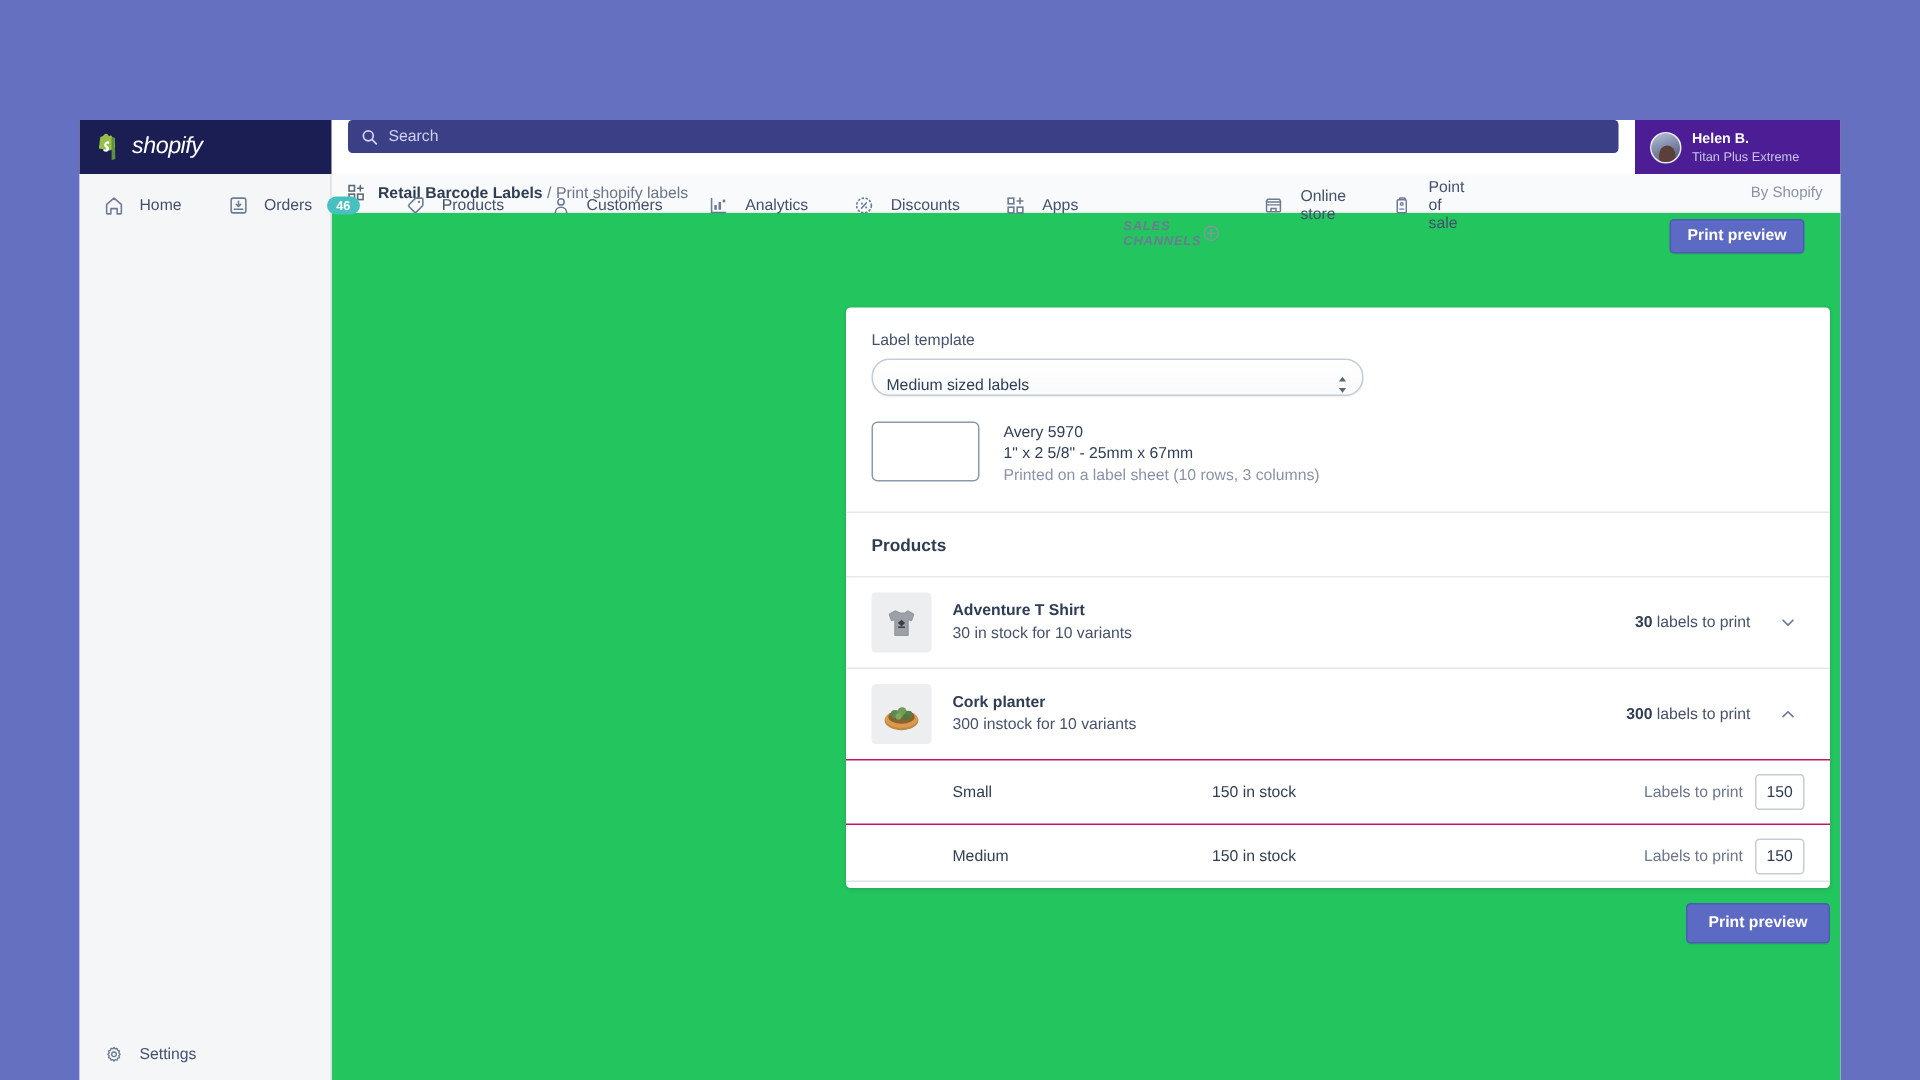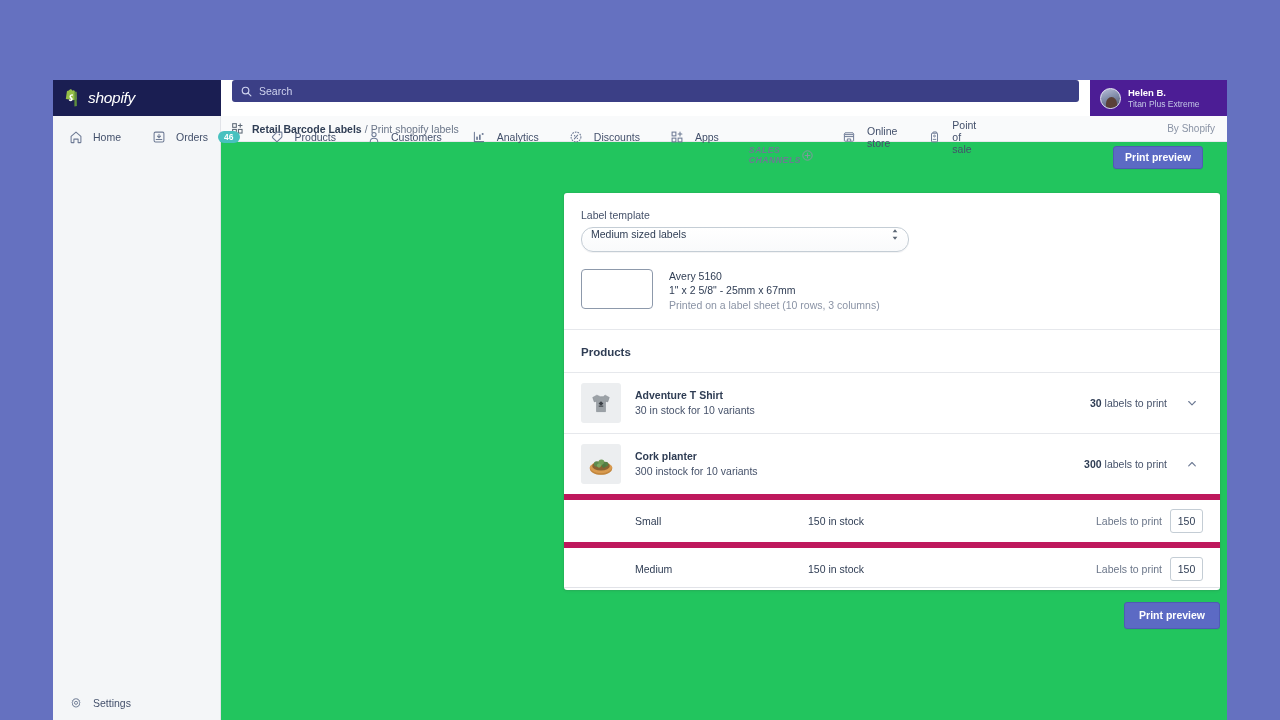--- a/index.html
+++ b/index.html
@@ -152,35 +152,35 @@
     padding: 4px 11px 5px;
     cursor: pointer;
     font-family: "Liberation Sans", sans-serif;
     box-shadow: 0 1px 0 rgba(22,29,37,0.05);
   }
 
   .scroll-area { flex: 1; overflow: hidden; position: relative; }
 
   .card {
     position: absolute;
-    left: 343px; top: 20px;
+    left: 343px; top: 32px;
     width: 656px;
     background: #fff;
     border-radius: 3px;
     box-shadow: 0 0 0 1px rgba(63,63,68,0.05), 0 1px 3px rgba(63,63,68,0.12);
   }
   .card-sec { padding: 16px 17px 17px; }
   .divider { height: 1px; background: #e6e8ec; }
 
   .field-label { font-size: 10.5px; color: #46526a; margin-bottom: 6px; }
   .select-box {
     width: 328px; height: 25px;
     border: 1px solid #c4cdd5; border-radius: 12px;
     background: linear-gradient(#fff,#f9fafb);
-    display: flex; align-items: flex-start;
+    display: flex; align-items: flex-end;
     padding: 0 9px; cursor: pointer;
     box-shadow: 0 1px 0 rgba(22,29,37,0.05);
   }
   .select-val { font-size: 10.5px; color: #2f3d54; flex: 1; }
 
   .tpl-row { display: flex; gap: 16px; margin-top: 17px; align-items: flex-start; }
   .tpl-thumb {
     width: 72px; height: 40px;
     border: 1px solid #8d99ab; border-radius: 4px;
     background: #fff; flex: 0 0 auto;
@@ -208,21 +208,21 @@
   .prod-info { flex: 1; min-width: 0; }
   .prod-name { font-size: 10.5px; font-weight: 700; color: #2f3d54; line-height: 1.45; }
   .prod-sub { font-size: 10.5px; color: #46526a; line-height: 1.45; }
   .prod-count { font-size: 10.5px; color: #46526a; white-space: nowrap; }
   .prod-count b { font-weight: 700; color: #2f3d54; }
   .chev { width: 22px; flex: 0 0 22px; display:flex; align-items:center; justify-content:center; }
 
   .var-row {
     display: flex; align-items: center;
     padding: 9px 17px 9px 71px;
-    border-top: 6px solid #be185d;
+    border-top: 1px solid #be185d;
   }
   .var-name { font-size: 10.5px; color: #2f3d54; width: 173px; flex: 0 0 173px; }
   .var-stock { font-size: 10.5px; color: #2f3d54; flex: 1; }
   .var-lbl { font-size: 10.5px; color: #6b7689; margin-right: 8px; }
   .var-input {
     width: 33px; height: 24px;
     border: 1px solid #c4cdd5; border-radius: 3px;
     background: #fff; font-size: 10.5px; color: #2f3d54;
     text-align: center;
     font-family: "Liberation Sans", sans-serif;
@@ -434,21 +434,21 @@
               <span style="display:flex">
                 <svg width="8" height="13" viewBox="0 0 8 13">
                     <path d="M4 1.2l2.4 3.1H1.6z" fill="#5c6775"></path>
                     <path d="M4 11.8l2.4-3.1H1.6z" fill="#5c6775"></path>
                   </svg>
               </span>
             </div>
             <div class="tpl-row">
               <div class="tpl-thumb"></div>
               <div>
-                <div class="tpl-t1">Avery 5160</div>
+                <div class="tpl-t1">Avery 5970</div>
                 <div class="tpl-t2">1" x 2 5/8" - 25mm x 67mm</div>
                 <div class="tpl-t3">Printed on a label sheet (10 rows, 3 columns)</div>
               </div>
             </div>
           </div>
 
           <div class="divider"></div>
 
           <div class="card-sec" style="padding-bottom:14px">
             <div class="sec-title">Products</div>

